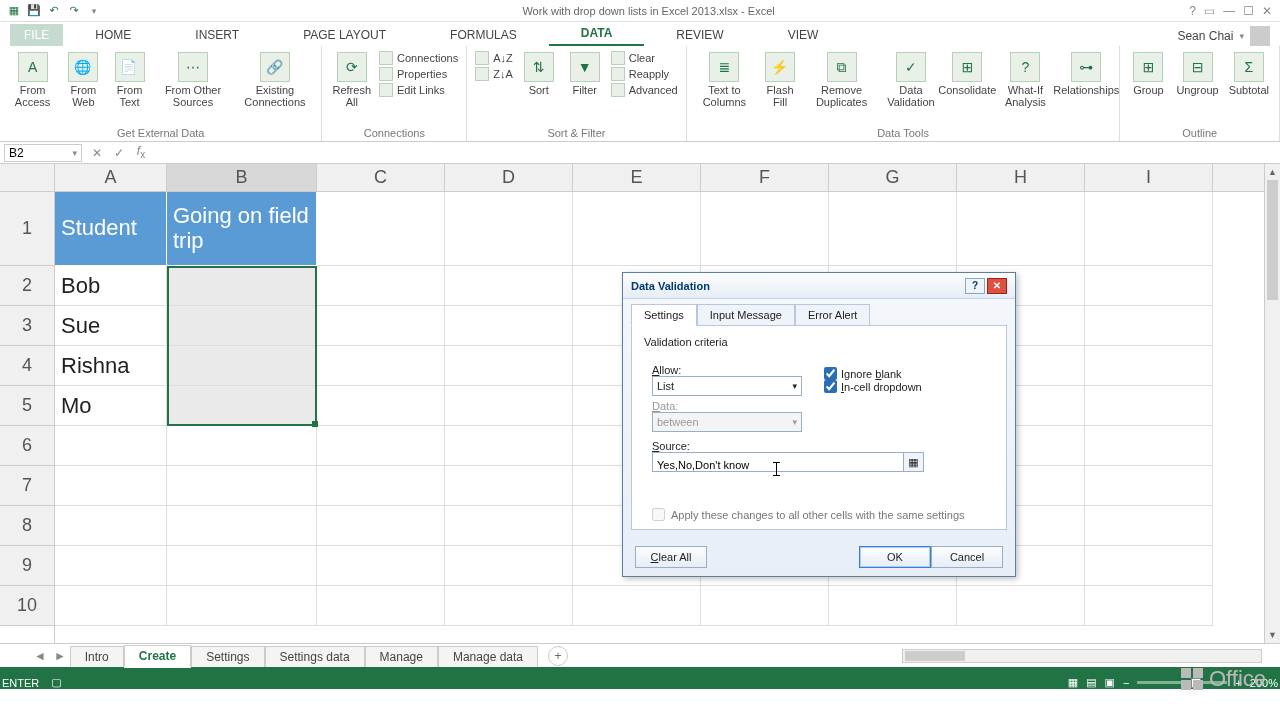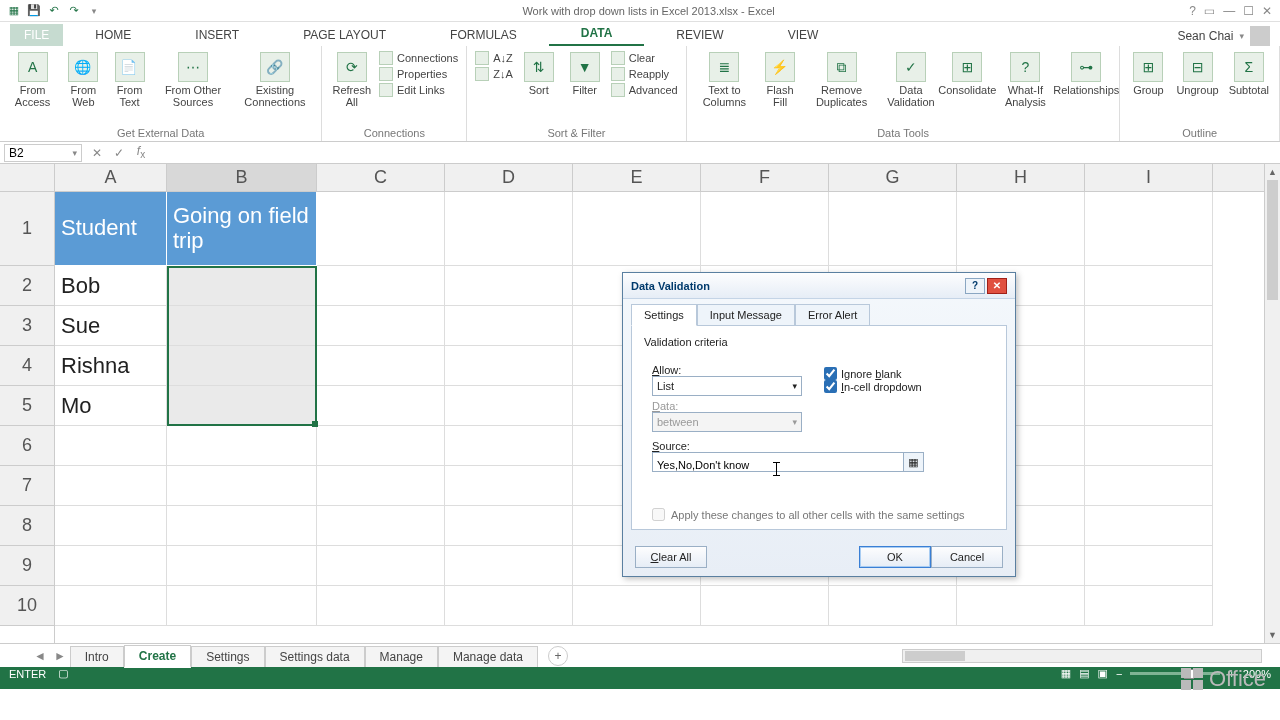--- a/index.html
+++ b/index.html
@@ -59,21 +59,21 @@
 
 .sheettabs { height:24px; border-top:1px solid #ccc; background:#fff; display:flex; align-items:center; font-size:12px; padding-left:30px; gap:0; position:relative;}
 .navbtn { color:#888; padding:0 4px;}
 .stab { padding:3px 14px; border:1px solid #ccc; border-bottom:none; background:#f4f4f4; color:#444; position:relative; top:1px;}
 .stab.active { background:#fff; border-bottom:2px solid #fff; color:#217346; font-weight:600;}
 .addtab { width:20px; height:20px; border:1px solid #ccc; border-radius:50%; margin-left:10px; display:flex; align-items:center; justify-content:center; color:#666;}
 .hscroll { position:absolute; right:18px; width:360px; height:14px; background:#f0f0f0; border:1px solid #ccc; display:flex; align-items:center;}
 .hscroll .thumb{ width:60px; height:10px; background:#cdcdcd; margin-left:2px;}
 
 
-.status { height:22px; background:#217346; color:#fff; display:flex; align-items:flex-start; font-size:11px; padding:0 9px; justify-content:space-between;}
+.status { height:22px; background:#217346; color:#fff; display:flex; align-items:flex-end; font-size:11px; padding:0 2px; justify-content:space-between;}
 .zoom { display:flex; align-items:center; gap:8px;}
 .zslider { width:90px; height:3px; background:#7fb394; position:relative;}
 .zslider::after{content:"";position:absolute;left:60%;top:-3px;width:8px;height:8px;background:#fff;border:1px solid #888;}
 
 
 .dialog { position:absolute; left:622px; top:272px; width:394px; background:linear-gradient(#f4f8fc,#e8eef6); border:1px solid #5a7fa0; box-shadow:2px 2px 6px rgba(0,0,0,.25); font-size:11px; color:#222;}
 .dlg-title { height:26px; background:linear-gradient(#fdfdfe,#e6edf6); display:flex; align-items:center; padding:0 8px; font-weight:600; color:#003a6c; border-bottom:1px solid #c4d4e6;}
 .dlg-title .ctrls { margin-left:auto; display:flex; gap:2px;}
 .dlg-title .ctrls span{ width:20px; height:16px; border:1px solid #8aa6c2; background:#eef4fa; display:flex;align-items:center;justify-content:center; font-size:10px;}
 .dlg-title .ctrls .close{ background:#e05040; color:#fff; border-color:#a02018;}

